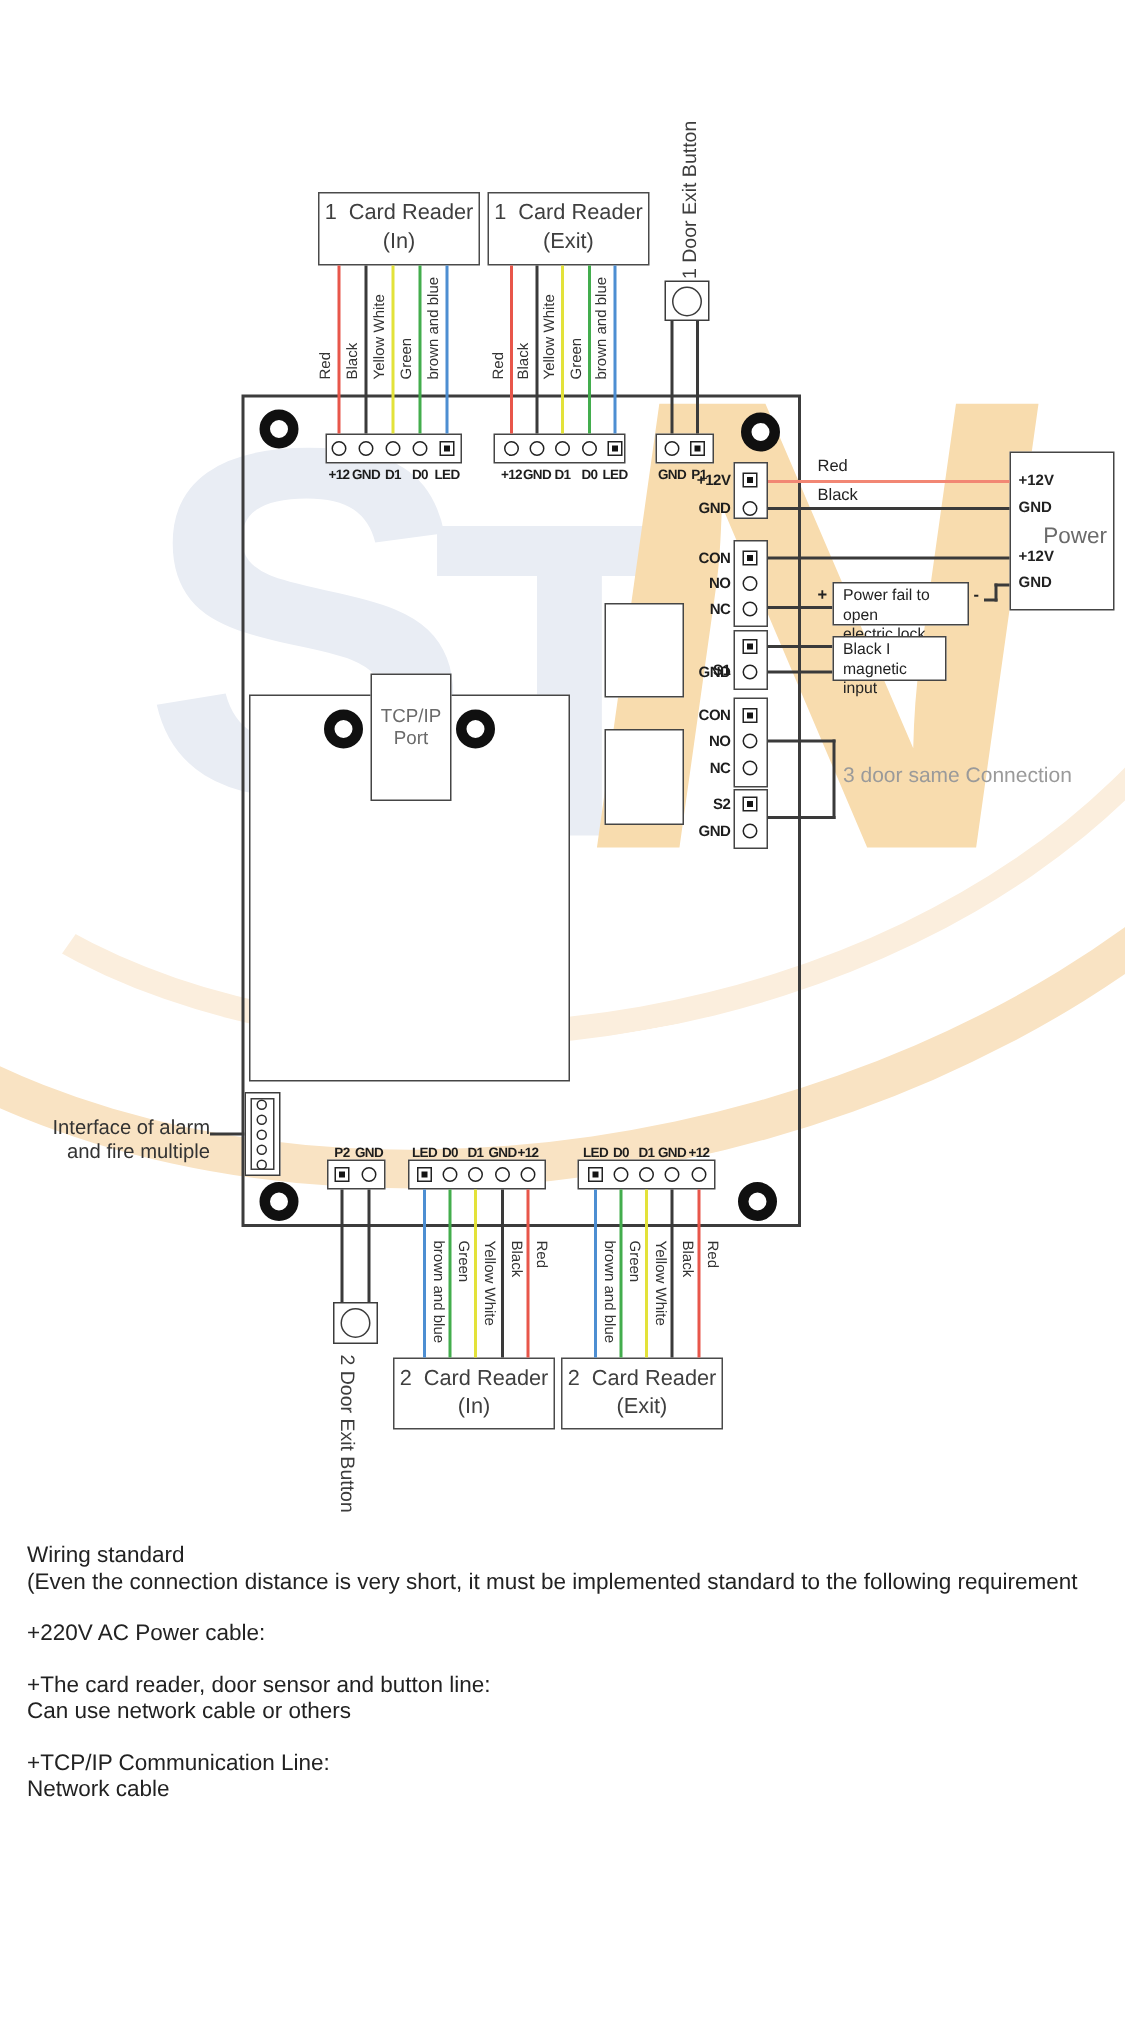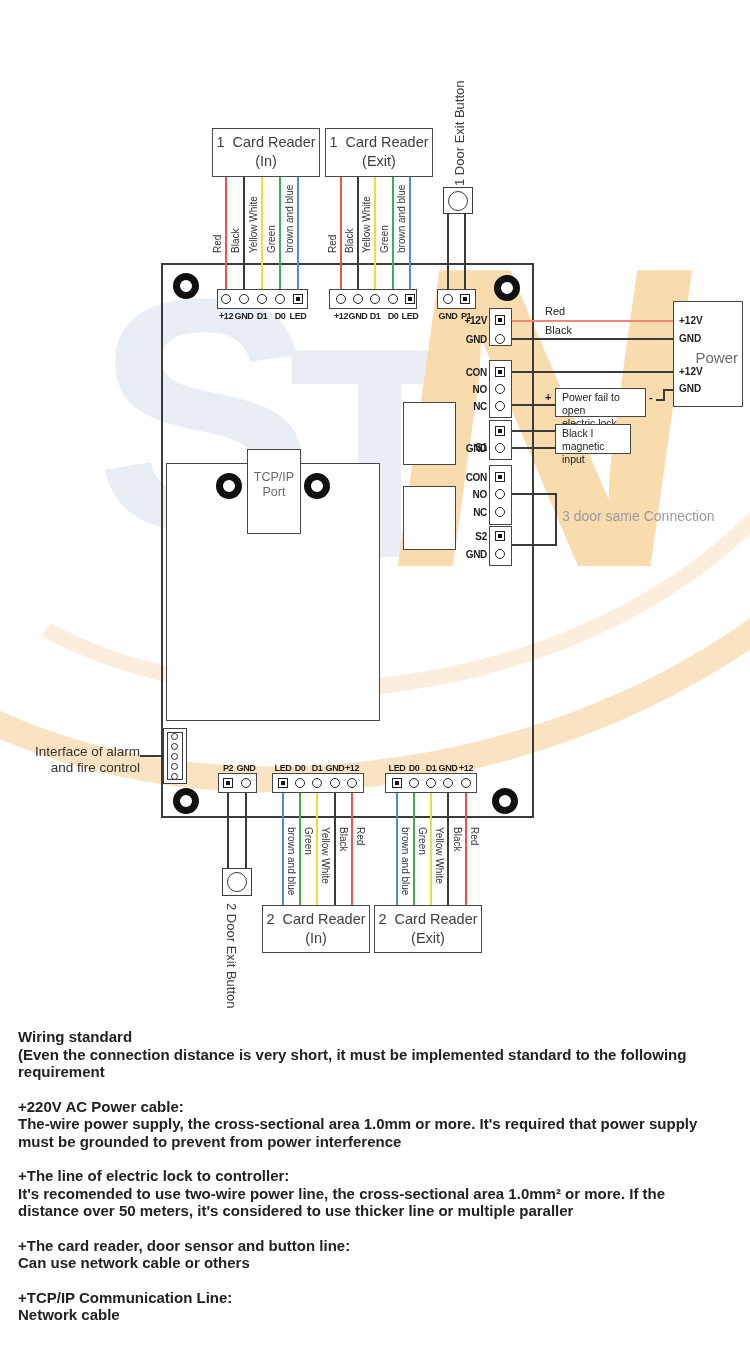--- a/index.html
+++ b/index.html
@@ -27,21 +27,21 @@
   .vbtn.up{transform:rotate(180deg);}
   .rbox{position:absolute;border:1.5px solid #4a4a4a;background:#fff;box-sizing:border-box;z-index:2;
         text-align:center;font-size:14.5px;color:#3f3f3f;line-height:19px;padding-top:4px;}
   .rbox .l1{white-space:pre;}
   .ann{position:absolute;font-size:11px;color:#222;z-index:4;}
   .smallbox{position:absolute;border:1.5px solid #454545;background:#fff;box-sizing:border-box;z-index:3;
             font-size:10.5px;color:#222;line-height:13px;padding:2px 0 0 6px;}
   .gray{color:#6a6a6a;}
   .btn{position:absolute;border:1.5px solid #3c3c3c;background:#fff;box-sizing:border-box;z-index:3;}
   .btn .c{position:absolute;left:50%;top:50%;width:18px;height:18px;margin:-10px 0 0 -10px;border:1.5px solid #3c3c3c;border-radius:50%;}
-  .footer-sec{margin-bottom:17px;font-weight:bold;}
+  .footer-sec{margin-bottom:17px;}
   .footer{position:absolute;left:18px;top:1028px;width:702px;font-size:15px;line-height:17.5px;color:#222;z-index:4;}
   .title{position:absolute;left:18px;top:19px;font-size:17px;color:#111;z-index:4;}
   .conn5{position:absolute;border:1.5px solid #3c3c3c;background:#fff;box-sizing:border-box;z-index:3;}
   .conn5 .inner{position:absolute;inset:3px;border:1px solid #3c3c3c;}
   .dot{position:absolute;width:7px;height:7px;border:1.2px solid #2a2a2a;border-radius:50%;box-sizing:border-box;}
 </style>
 </head>
 <body>
 
 <div id="stage">
@@ -204,21 +204,21 @@
   <div class="ann" style="left:679px;top:315px;font-size:10px;font-weight:bold;">+12V</div>
   <div class="ann" style="left:679px;top:333px;font-size:10px;font-weight:bold;">GND</div>
   <div class="ann gray" style="left:668px;top:349px;width:70px;text-align:right;font-size:15px;">Power</div>
   <div class="ann" style="left:679px;top:366px;font-size:10px;font-weight:bold;">+12V</div>
   <div class="ann" style="left:679px;top:383px;font-size:10px;font-weight:bold;">GND</div>
 
   <div class="ann" style="left:562px;top:508px;font-size:14px;color:#9a9a9a;">3 door same Connection</div>
 
   <div class="ann" style="left:2px;top:744px;width:138px;text-align:right;font-size:13.5px;line-height:15.5px;color:#333;">
     <div>Interface of alarm</div>
-    <div>and fire control</div>
+    <div>and fire multiple</div>
   </div>
   <div class="wire" style="left:140px;top:755px;width:24px;height:1.5px;"></div>
   <div class="conn5" style="left:163px;top:728px;width:24px;height:56px;">
     <div class="inner"></div>
     <div class="dot" style="left:7px;top:4px;"></div>
     <div class="dot" style="left:7px;top:14px;"></div>
     <div class="dot" style="left:7px;top:24px;"></div>
     <div class="dot" style="left:7px;top:34px;"></div>
     <div class="dot" style="left:7px;top:44px;"></div>
   </div>
@@ -290,25 +290,20 @@
     <div>(Exit)</div>
   </div>
 
   <div class="footer">
     <div class="footer-sec">
       <div>Wiring standard</div>
       <div>(Even the connection distance is very short, it must be implemented standard to the following requirement</div>
     </div>
     <div class="footer-sec">
       <div>+220V AC Power cable:</div>
-      <div>The-wire power supply, the cross-sectional area 1.0mm or more. It's required that power supply must be grounded to prevent from power interference</div>
-    </div>
-    <div class="footer-sec">
-      <div>+The line of electric lock to controller:</div>
-      <div>It's recomended to use two-wire power line, the cross-sectional area 1.0mm² or more. If the distance over 50 meters, it's considered to use thicker line or multiple paraller</div>
     </div>
     <div class="footer-sec">
       <div>+The card reader, door sensor and button line:</div>
       <div>Can use network cable or others</div>
     </div>
     <div class="footer-sec">
       <div>+TCP/IP Communication Line:</div>
       <div>Network cable</div>
     </div>
   </div>

